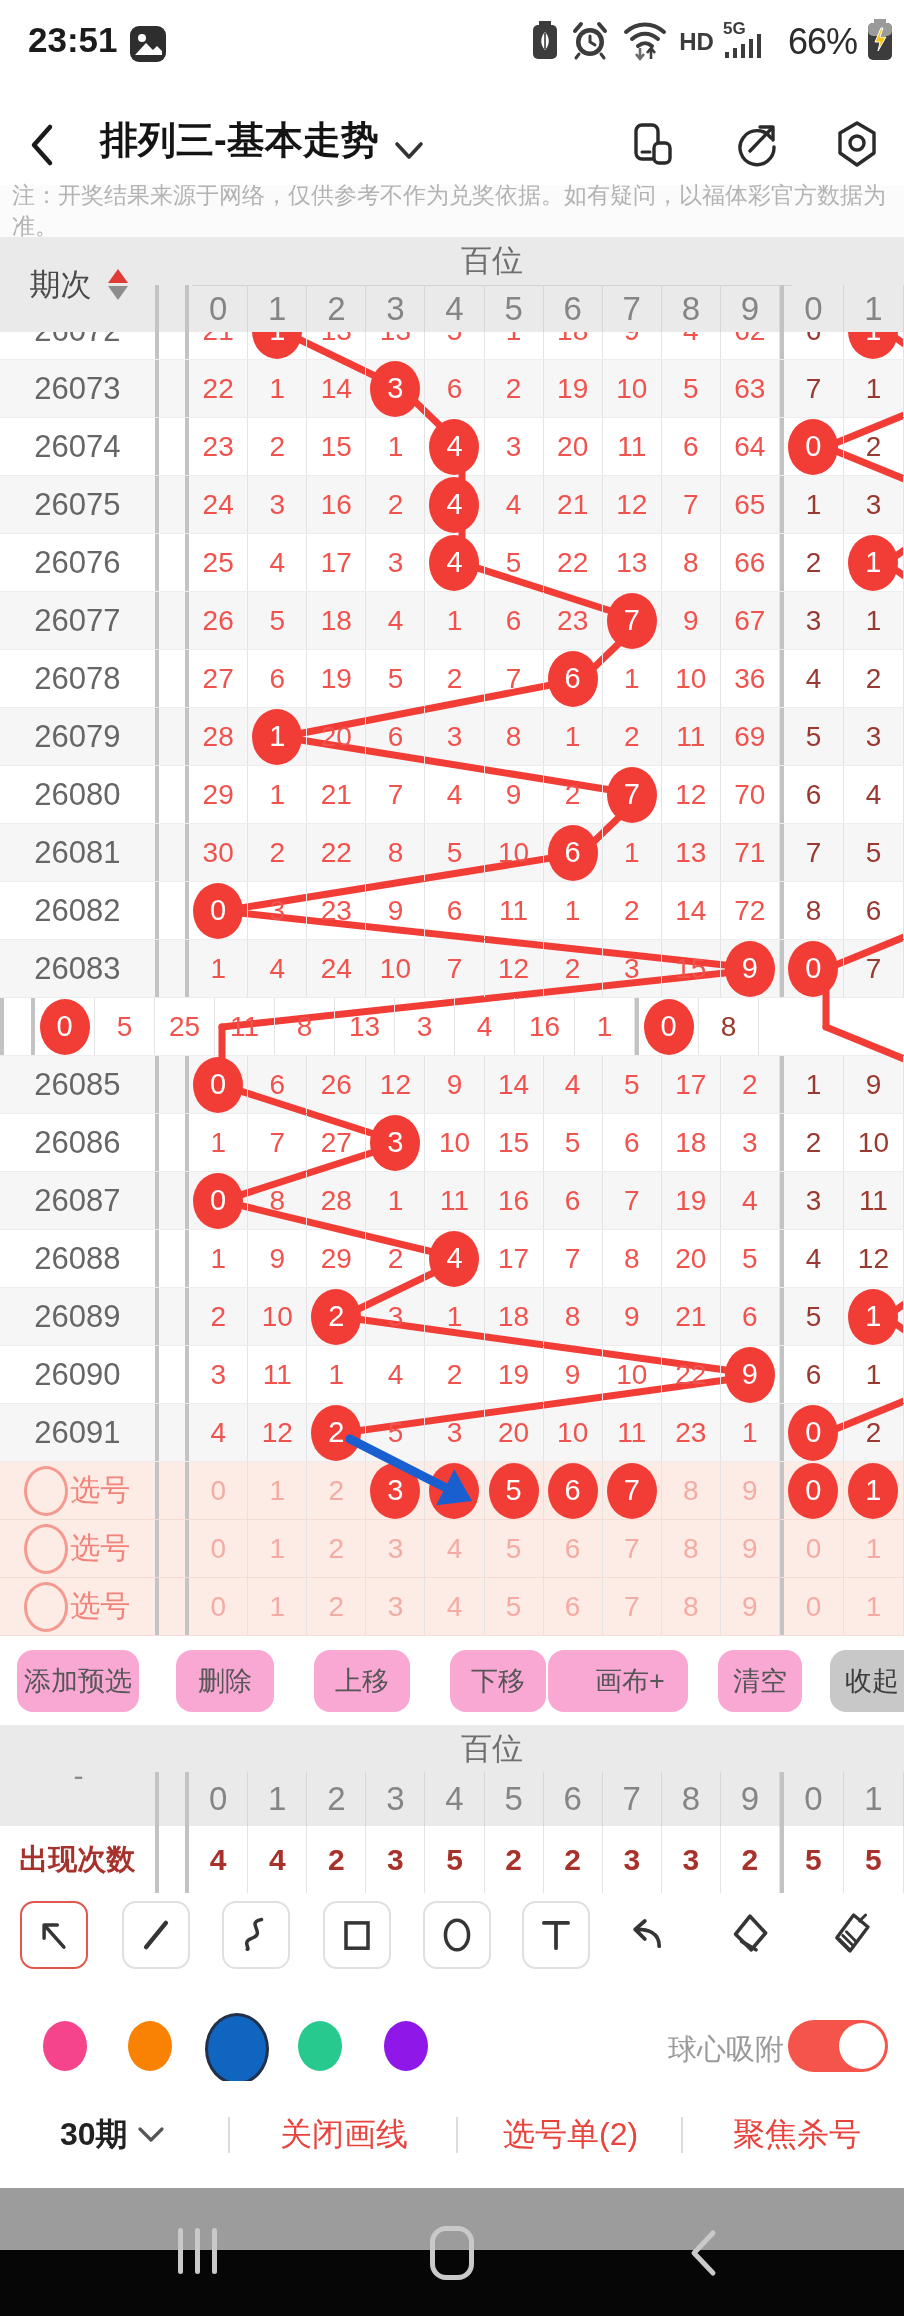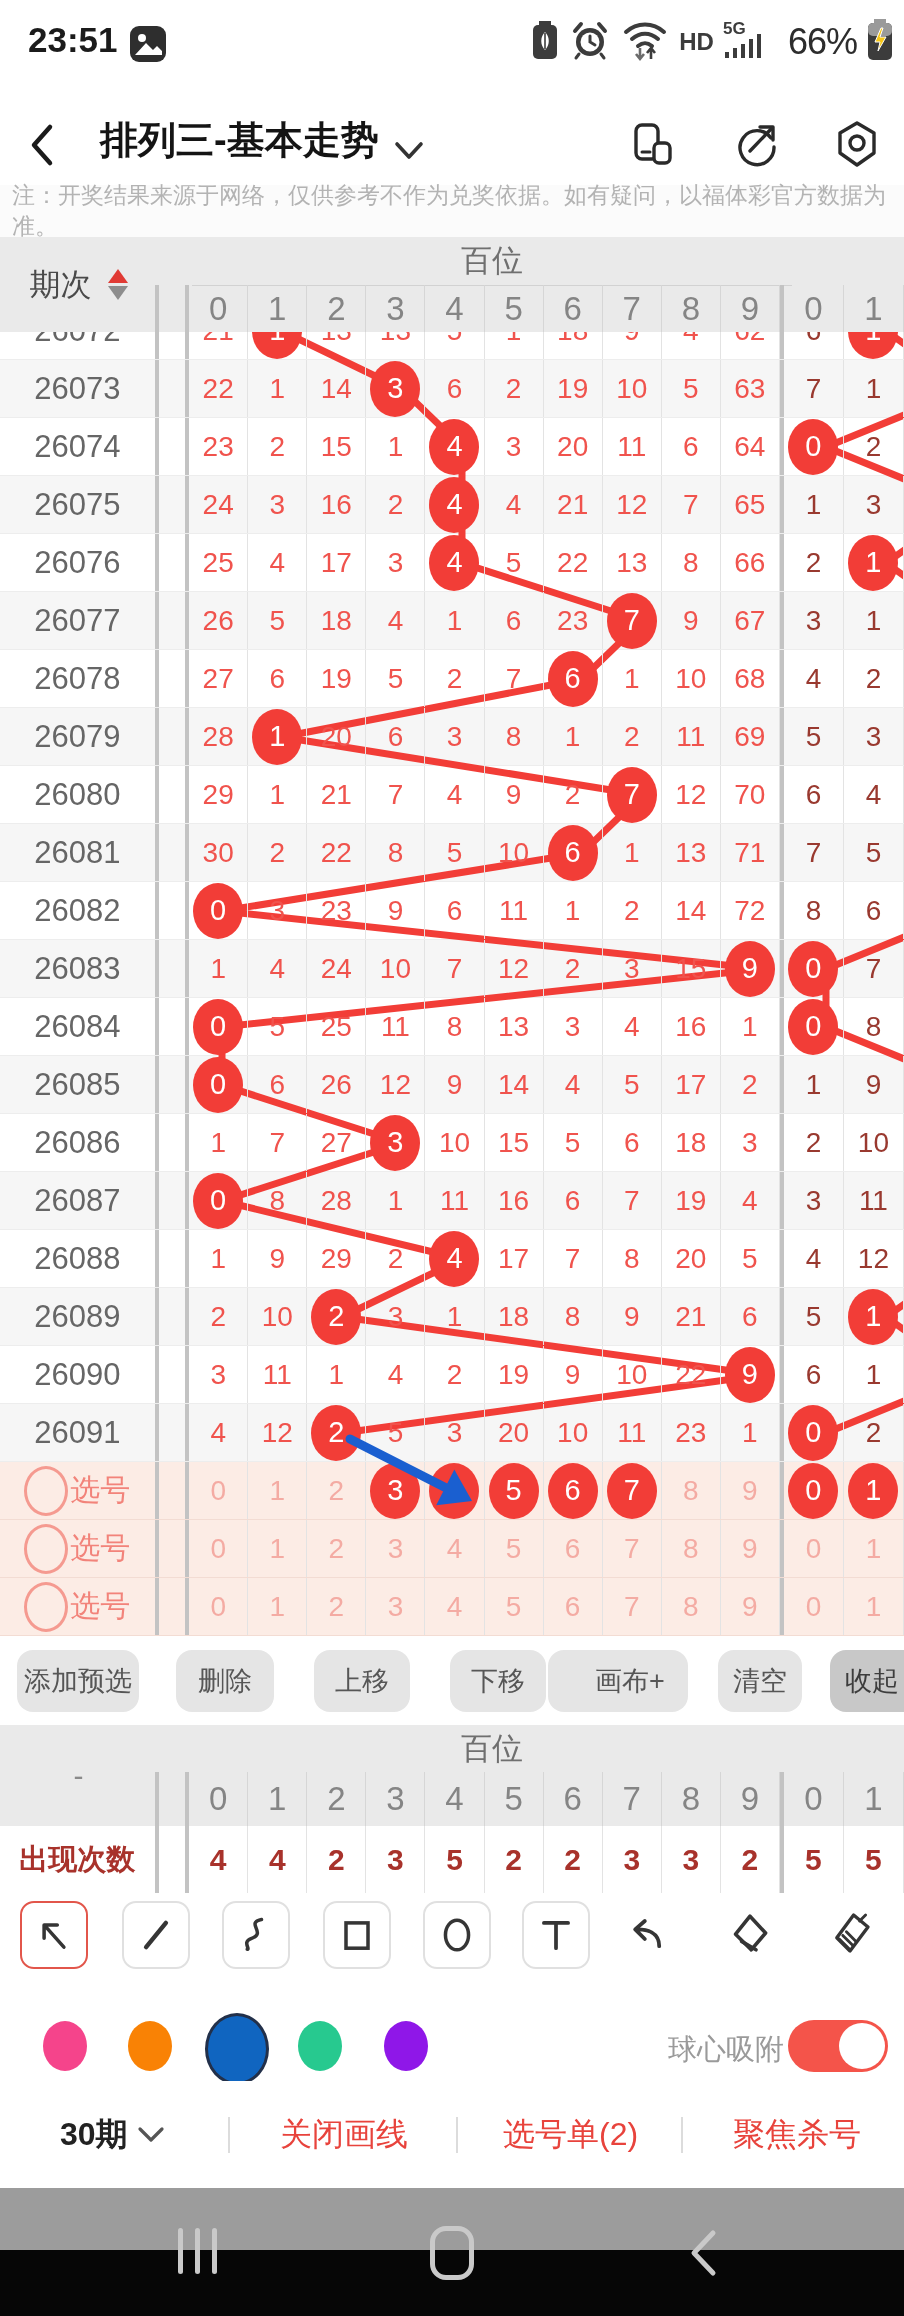--- a/index.html
+++ b/index.html
@@ -54,21 +54,21 @@
   .pv{font-size:28px;color:#f4aba3;}
   .ball{width:50px;height:56px;border-radius:50%;background:#f23d37;color:#fff;
         display:flex;align-items:center;justify-content:center;font-size:29px;z-index:3;}
   .sel-label{display:flex;align-items:center;gap:2px;}
   .sel-circle{width:38px;height:44px;border:3px solid #f59a90;border-radius:50%;}
   .sel-text{font-size:30px;color:#f2837a;}
   .lines-svg{position:absolute;left:0;top:0;width:904px;height:1304px;z-index:2;pointer-events:none;}
   .arrow-svg{position:absolute;left:0;top:0;width:904px;height:1304px;z-index:6;pointer-events:none;}
   
   .btn-bar{position:absolute;left:0;top:1636px;width:904px;height:89px;background:#fff;}
-  .abtn{position:absolute;top:14px;height:62px;background:#e5e5e5;border-radius:16px;
+  .abtn{position:absolute;top:14px;height:62px;background:#f9a8d4;border-radius:16px;
         display:flex;align-items:center;justify-content:center;font-size:27px;color:#565656;}
   .abtn.dark{background:#c8c8c8;color:#3d3d3d;border-radius:16px 0 0 16px;}
   
   .stats{position:absolute;left:0;top:1725px;width:904px;height:168px;}
   .s-band{position:relative;width:904px;height:47px;background:#eaeaea;}
   .s-band .band{height:47px;}
   .s-digits{position:relative;width:904px;height:54px;background:#eaeaea;display:flex;}
   .s-digits .pcol{width:157px;}
   .s-values{position:relative;width:904px;height:67px;background:#fff;display:flex;
             border-bottom:1px solid #e2e2e2;}
@@ -494,21 +494,21 @@
           <div class="cell">
             <div class="ball">6</div>
           </div>
           <div class="cell">
             <span class="rv">1</span>
           </div>
           <div class="cell">
             <span class="rv">10</span>
           </div>
           <div class="cell">
-            <span class="rv">68</span>
+            <span class="rv">36</span>
           </div>
           <div class="rwrap">
             <div class="cell">
               <span class="mv">4</span>
             </div>
             <div class="cell">
               <span class="mv">2</span>
             </div>
           </div>
         </div>
@@ -716,21 +716,20 @@
           <div class="rwrap">
             <div class="cell">
               <div class="ball">0</div>
             </div>
             <div class="cell">
               <span class="mv">7</span>
             </div>
           </div>
         </div>
         <div class="trow">
-          <div class="pcell">26084</div>
           <div class="gapcol"></div>
           <div class="cell">
             <div class="ball">0</div>
           </div>
           <div class="cell">
             <span class="rv">5</span>
           </div>
           <div class="cell">
             <span class="rv">25</span>
           </div>

